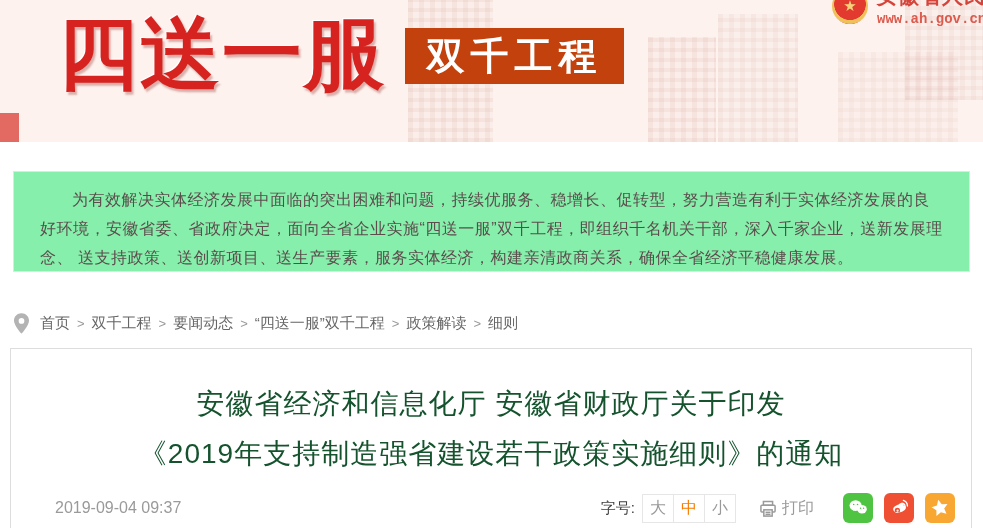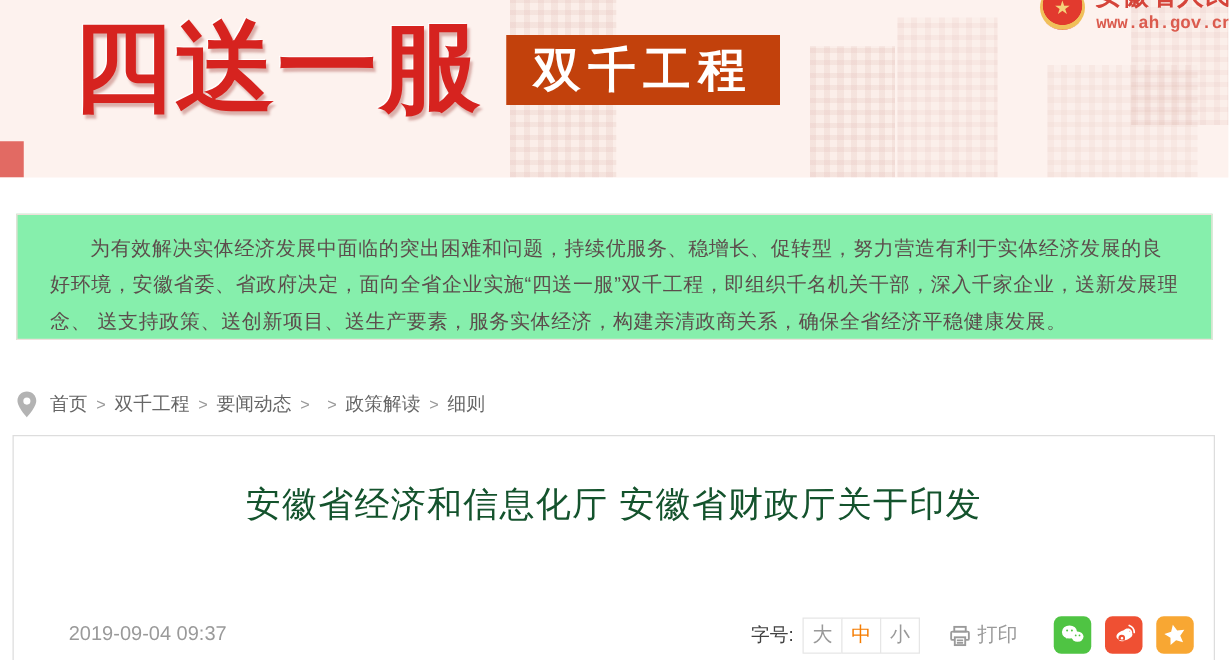--- a/index.html
+++ b/index.html
@@ -101,29 +101,31 @@
   <div class="breadcrumb">
     <svg class="pin" viewBox="0 0 24 28">
       <path fill="#b3b3b3" fill-rule="evenodd" d="M12 1C6.5 1 2.5 5.2 2.5 10.3 2.5 16.8 12 27 12 27s9.5-10.2 9.5-16.7C21.5 5.2 17.5 1 12 1zm0 13.3a3.6 3.6 0 1 1 0-7.2 3.6 3.6 0 0 1 0 7.2z"></path>
     </svg>
     <span class="crumb">首页</span>
     <span class="crumb-sep">&gt;</span>
     <span class="crumb">双千工程</span>
     <span class="crumb-sep">&gt;</span>
     <span class="crumb">要闻动态</span>
     <span class="crumb-sep">&gt;</span>
+    <span class="crumb">“四送一服”双千工程</span>
     <span class="crumb-sep">&gt;</span>
     <span class="crumb">政策解读</span>
     <span class="crumb-sep">&gt;</span>
     <span class="crumb">细则</span>
   </div>
 
   <div class="article-box">
     <div class="article-title">
       <div>安徽省经济和信息化厅 安徽省财政厅关于印发</div>
+      <div>《2019年支持制造强省建设若干政策实施细则》的通知</div>
     </div>
 
     <div class="meta-row">
       <div class="meta-left">
         <span class="meta-date">2019-09-04 09:37</span>
       </div>
 
       <div class="meta-right">
         <span class="fontsize-label">字号:</span>
         <div class="size-group">

